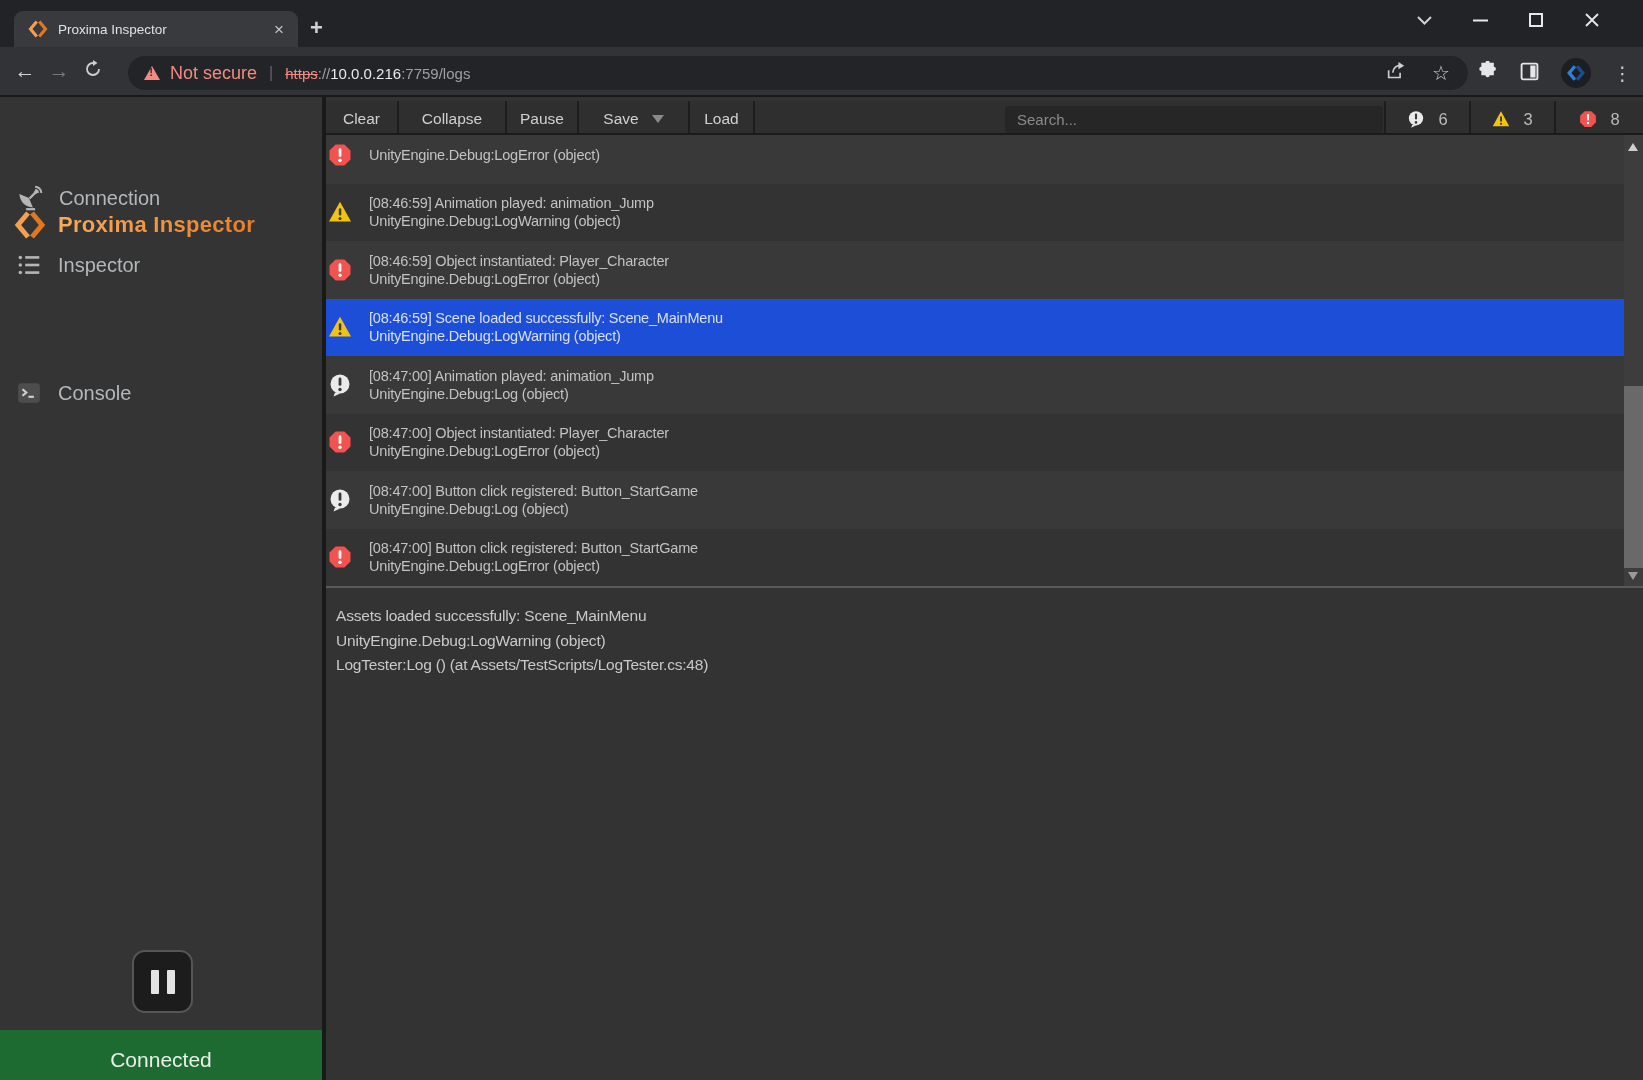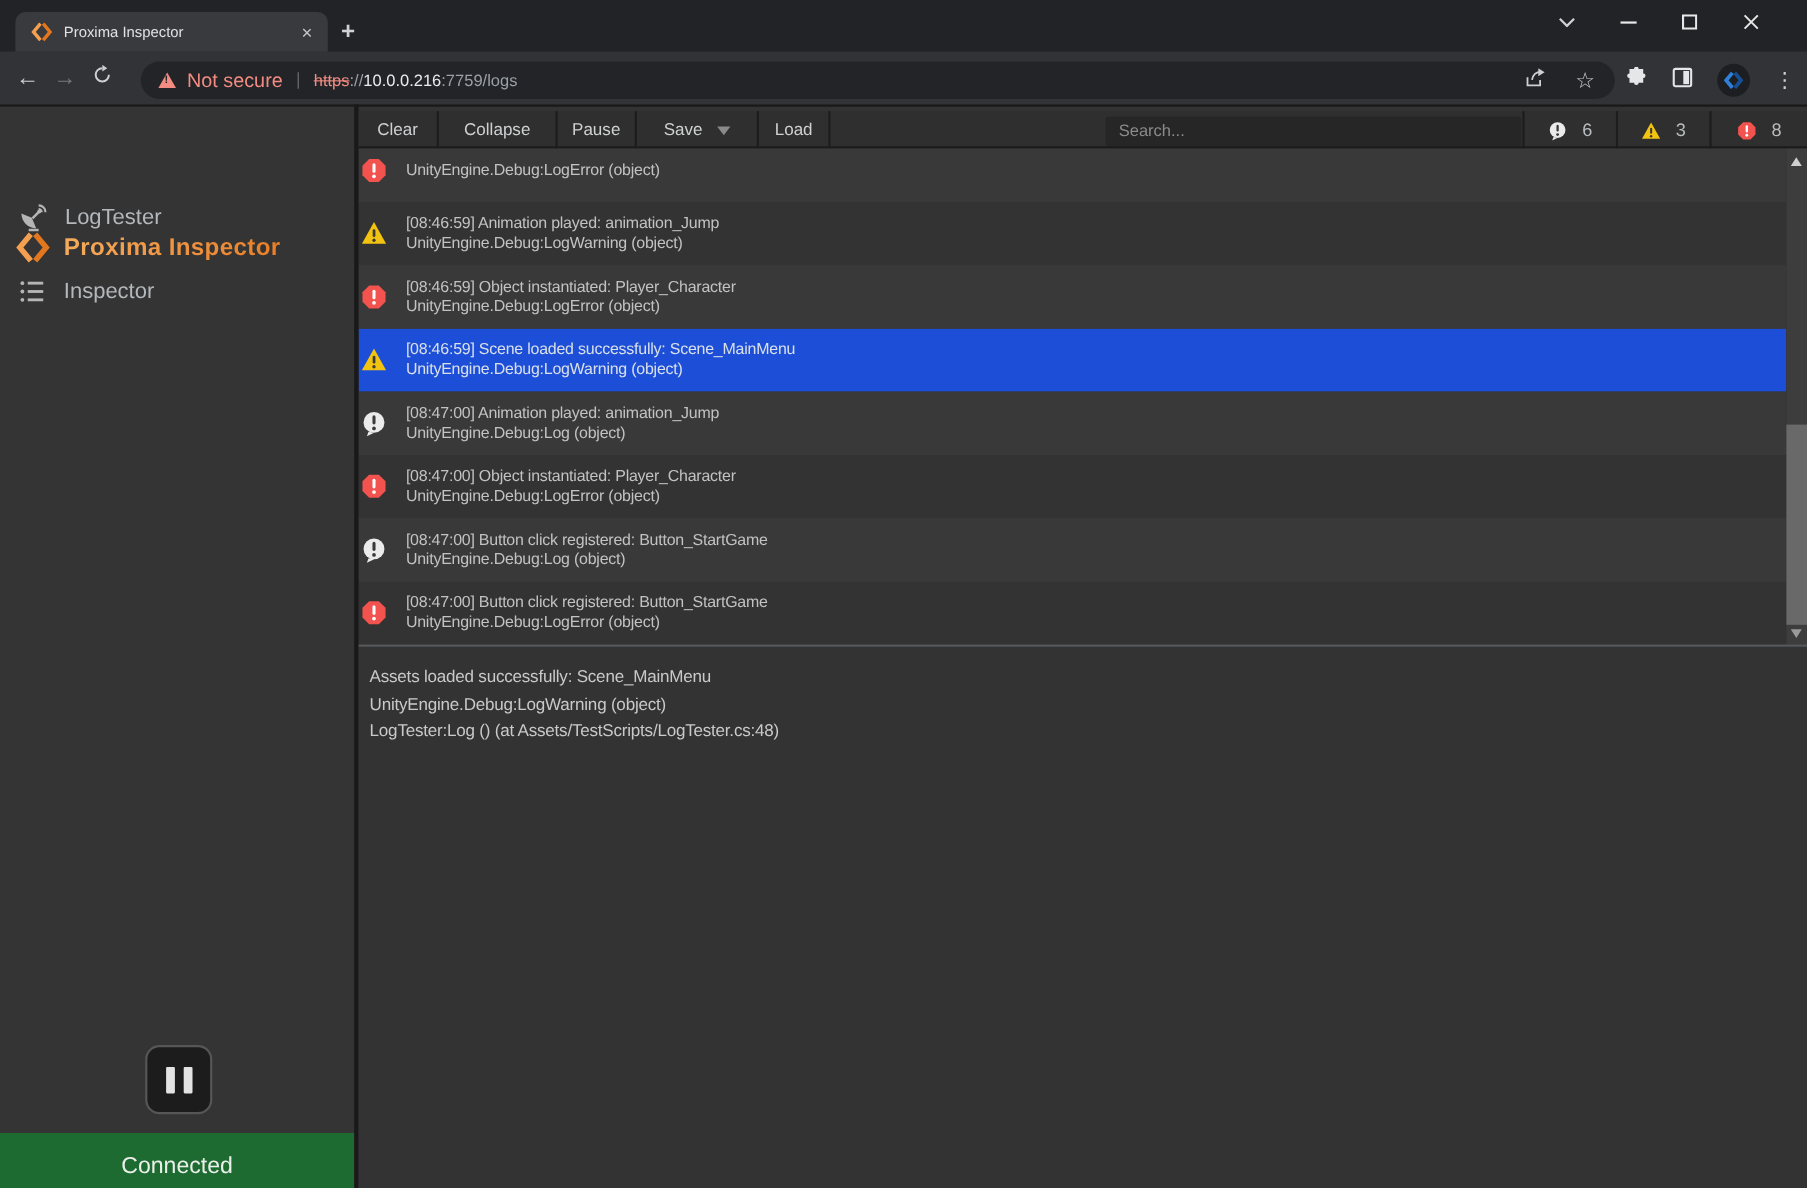--- a/index.html
+++ b/index.html
@@ -234,36 +234,44 @@
 
     <div class="side-item" style="top:72px">
       <svg width="27" height="27" viewBox="0 0 24 24">
         <path d="M3 8 C3.5 15 8 19.5 15 20 L11.5 11.5 Z" fill="#b5b5b5"></path>
         <line x1="12" y1="12" x2="17" y2="7" stroke="#b5b5b5" stroke-width="2"></line>
         <circle cx="17.5" cy="6.5" r="1.6" fill="#b5b5b5"></circle>
         <path d="M17 1.5 a5.5 5.5 0 0 1 5.5 5.5" fill="none" stroke="#b5b5b5" stroke-width="1.7"></path>
         <path d="M17 4.5 a2.5 2.5 0 0 1 2.5 2.5" fill="none" stroke="#b5b5b5" stroke-width="1.7"></path>
         <path d="M9 21.5 h8" stroke="#b5b5b5" stroke-width="2"></path>
       </svg>
-      <span class="lbl">LogTester</span>
+      <span class="lbl">Connection</span>
     </div>
 
     <div class="side-item" style="top:139px">
       <svg width="26" height="26" viewBox="0 0 24 24">
         <circle cx="4" cy="5" r="1.6" fill="#b5b5b5"></circle>
           <rect x="8.5" y="3.8" width="13" height="2.4" fill="#b5b5b5"></rect>
         <circle cx="4" cy="12" r="1.6" fill="#b5b5b5"></circle>
           <rect x="8.5" y="10.8" width="13" height="2.4" fill="#b5b5b5"></rect>
         <circle cx="4" cy="19" r="1.6" fill="#b5b5b5"></circle>
           <rect x="8.5" y="17.8" width="13" height="2.4" fill="#b5b5b5"></rect>
       </svg>
       <span class="lbl">Inspector</span>
     </div>
 
 
+    <div class="side-item" style="top:267px">
+      <svg width="26" height="26" viewBox="0 0 24 24">
+        <rect x="2" y="3" width="20" height="18" rx="3" fill="#4d4d4d"></rect>
+        <path d="M6 8.5 l3.5 3 L6 14.5" stroke="#cfcfcf" stroke-width="2" fill="none"></path>
+        <line x1="11.5" y1="15.5" x2="16.5" y2="15.5" stroke="#cfcfcf" stroke-width="2"></line>
+      </svg>
+      <span class="lbl">Console</span>
+    </div>
 
     <div id="pause-btn" class="abs">
       <span class="pbar"></span>
       <span class="pbar"></span>
     </div>
 
     <div id="conn-bar" class="abs">Connected</div>
 
   </div>
   <div id="main-border-v" class="abs"></div>

